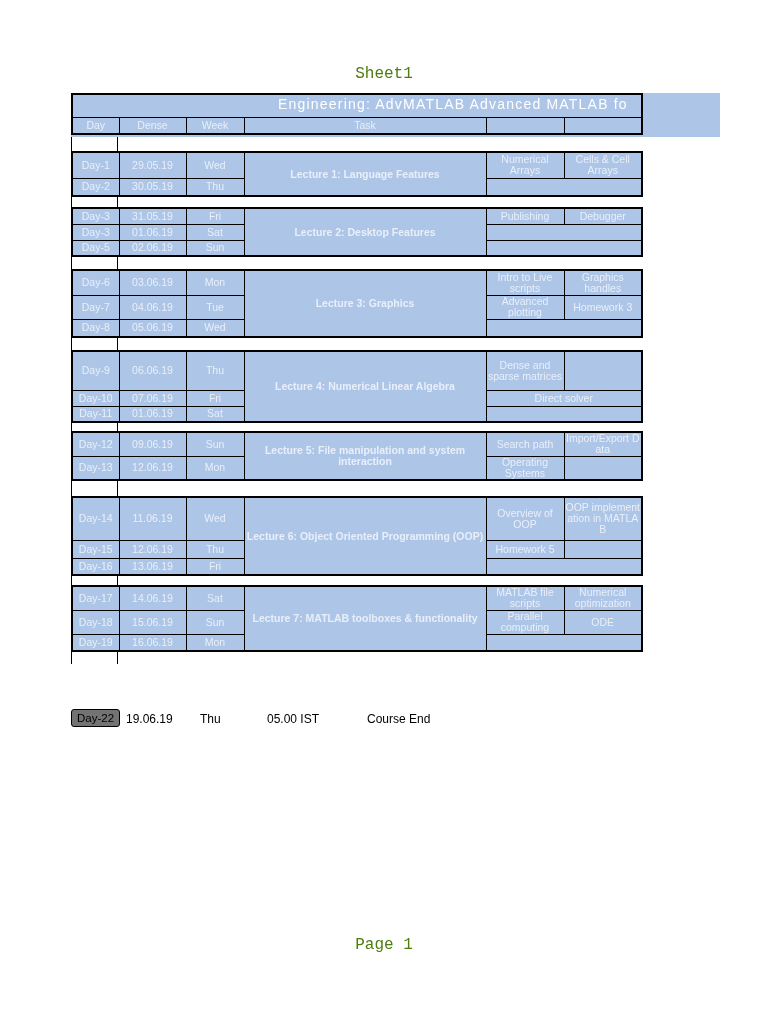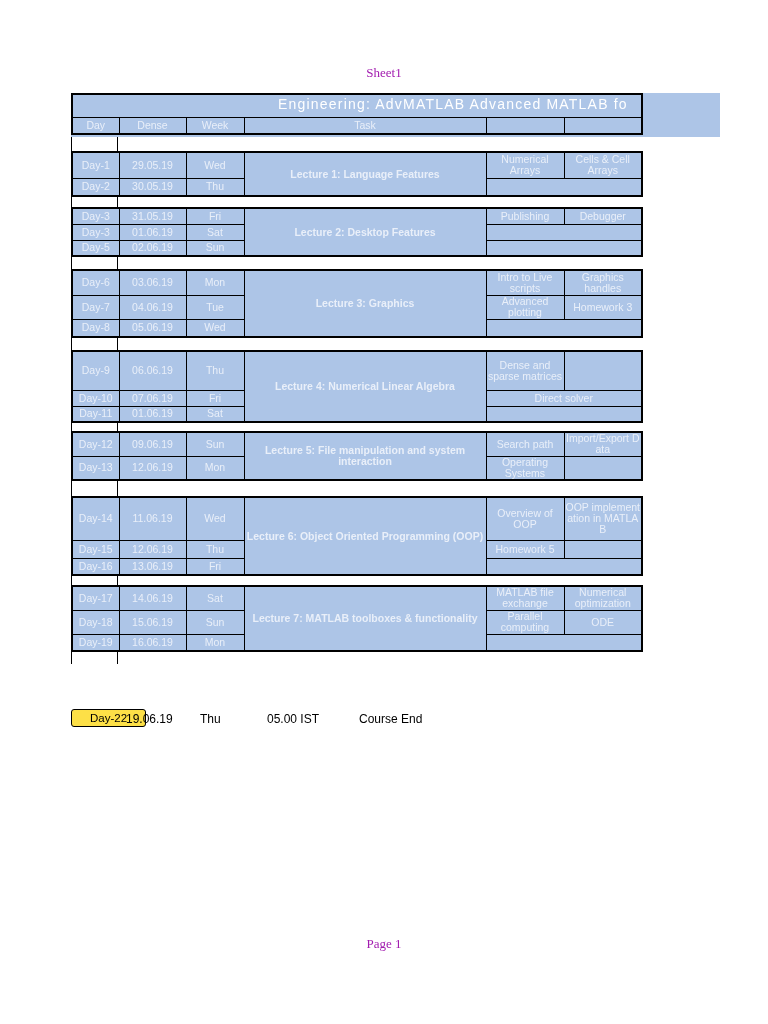--- a/index.html
+++ b/index.html
@@ -1,19 +1,19 @@
 <!DOCTYPE html>
 <html><head>
 <meta charset="utf-8">
 <style>
   html,body{margin:0;padding:0;}
   body{width:768px;height:1024px;background:#ffffff;position:relative;
        font-family:"Liberation Sans",sans-serif;overflow:hidden;}
   .abs{position:absolute;}
-  .serif{font-family:Liberation Serif, serif;font-size:13px;color:#a21caf;}
+  .serif{font-family:Liberation Mono, monospace;font-size:16px;color:#4d7c0f;}
   .center-line{left:0;width:768px;text-align:center;}
 
   
   .ext-band{left:71px;top:93px;width:649px;height:44px;background:#adc5e7;z-index:0;}
 
   
   .spine{left:71px;width:47px;background:#ffffff;border-left:1.5px solid #000;
          border-right:1.5px solid #000;box-sizing:border-box;z-index:1;}
 
   table.blk{position:absolute;left:71px;width:570px;border-collapse:collapse;
@@ -31,21 +31,21 @@
   td.hd{font-weight:normal;font-size:12px;color:#fff;line-height:15px;}
   .w-day{width:47px}.w-date{width:67px}.w-week{width:58px}.w-task{width:242px}.w-t{width:78px}
   .w-taskA{width:155px}.w-taskB{width:87px}
 
   .title-text{left:278px;top:96px;color:#fff;font-size:14px;letter-spacing:1.2px;
               white-space:nowrap;z-index:3;}
 
   .final-row{left:71px;top:709px;width:500px;height:24px;z-index:2;font-size:12px;color:#000;}
   .final-row span{position:absolute;top:3px;white-space:nowrap;}
   .day22-box{position:absolute;left:0;top:0;border:1.5px solid #000;border-radius:3px;
-             padding:2px 18px;background:#fde047;font-size:11.5px;}
+             padding:2px 5px;background:#737373;font-size:11.5px;}
 </style>
 </head>
 <body>
 
 <div class="abs serif center-line" style="top:65px">Sheet1</div>
 
 <div class="abs ext-band"></div>
 
 <table class="blk" style="top:93px">
   <colgroup>
@@ -278,21 +278,21 @@
       <col class="w-task">
       <col class="w-t">
       <col class="w-t">
     </colgroup>
   <tbody>
       <tr style="height:24px">
     <td class="d">Day-17</td>
     <td class="d">14.06.19</td>
     <td class="d">Sat</td>
     <td class="task" rowspan="3">Lecture 7: MATLAB toolboxes &amp; functionality</td>
-    <td class="tp">MATLAB file exchange</td>
+    <td class="tp">MATLAB file scripts</td>
     <td class="tp">Numerical optimization</td>
   </tr>
   <tr style="height:24px">
     <td class="d">Day-18</td>
     <td class="d">15.06.19</td>
     <td class="d">Sun</td>
     <td class="tp">Parallel computing</td>
     <td class="tp">ODE</td>
   </tr>
   <tr style="height:17px">
@@ -316,16 +316,16 @@
     </colgroup>
   <tbody>
 </tbody>
   </table>
 
 <div class="abs final-row">
   <span class="day22-box" style="top:0">Day-22</span>
   <span style="left:55px">19.06.19</span>
   <span style="left:129px">Thu</span>
   <span style="left:196px">05.00 IST</span>
-  <span style="left:288px">Course End</span>
+  <span style="left:296px">Course End</span>
 </div>
 
 <div class="abs serif center-line" style="top:936px">Page 1</div>
 
 </body></html>

